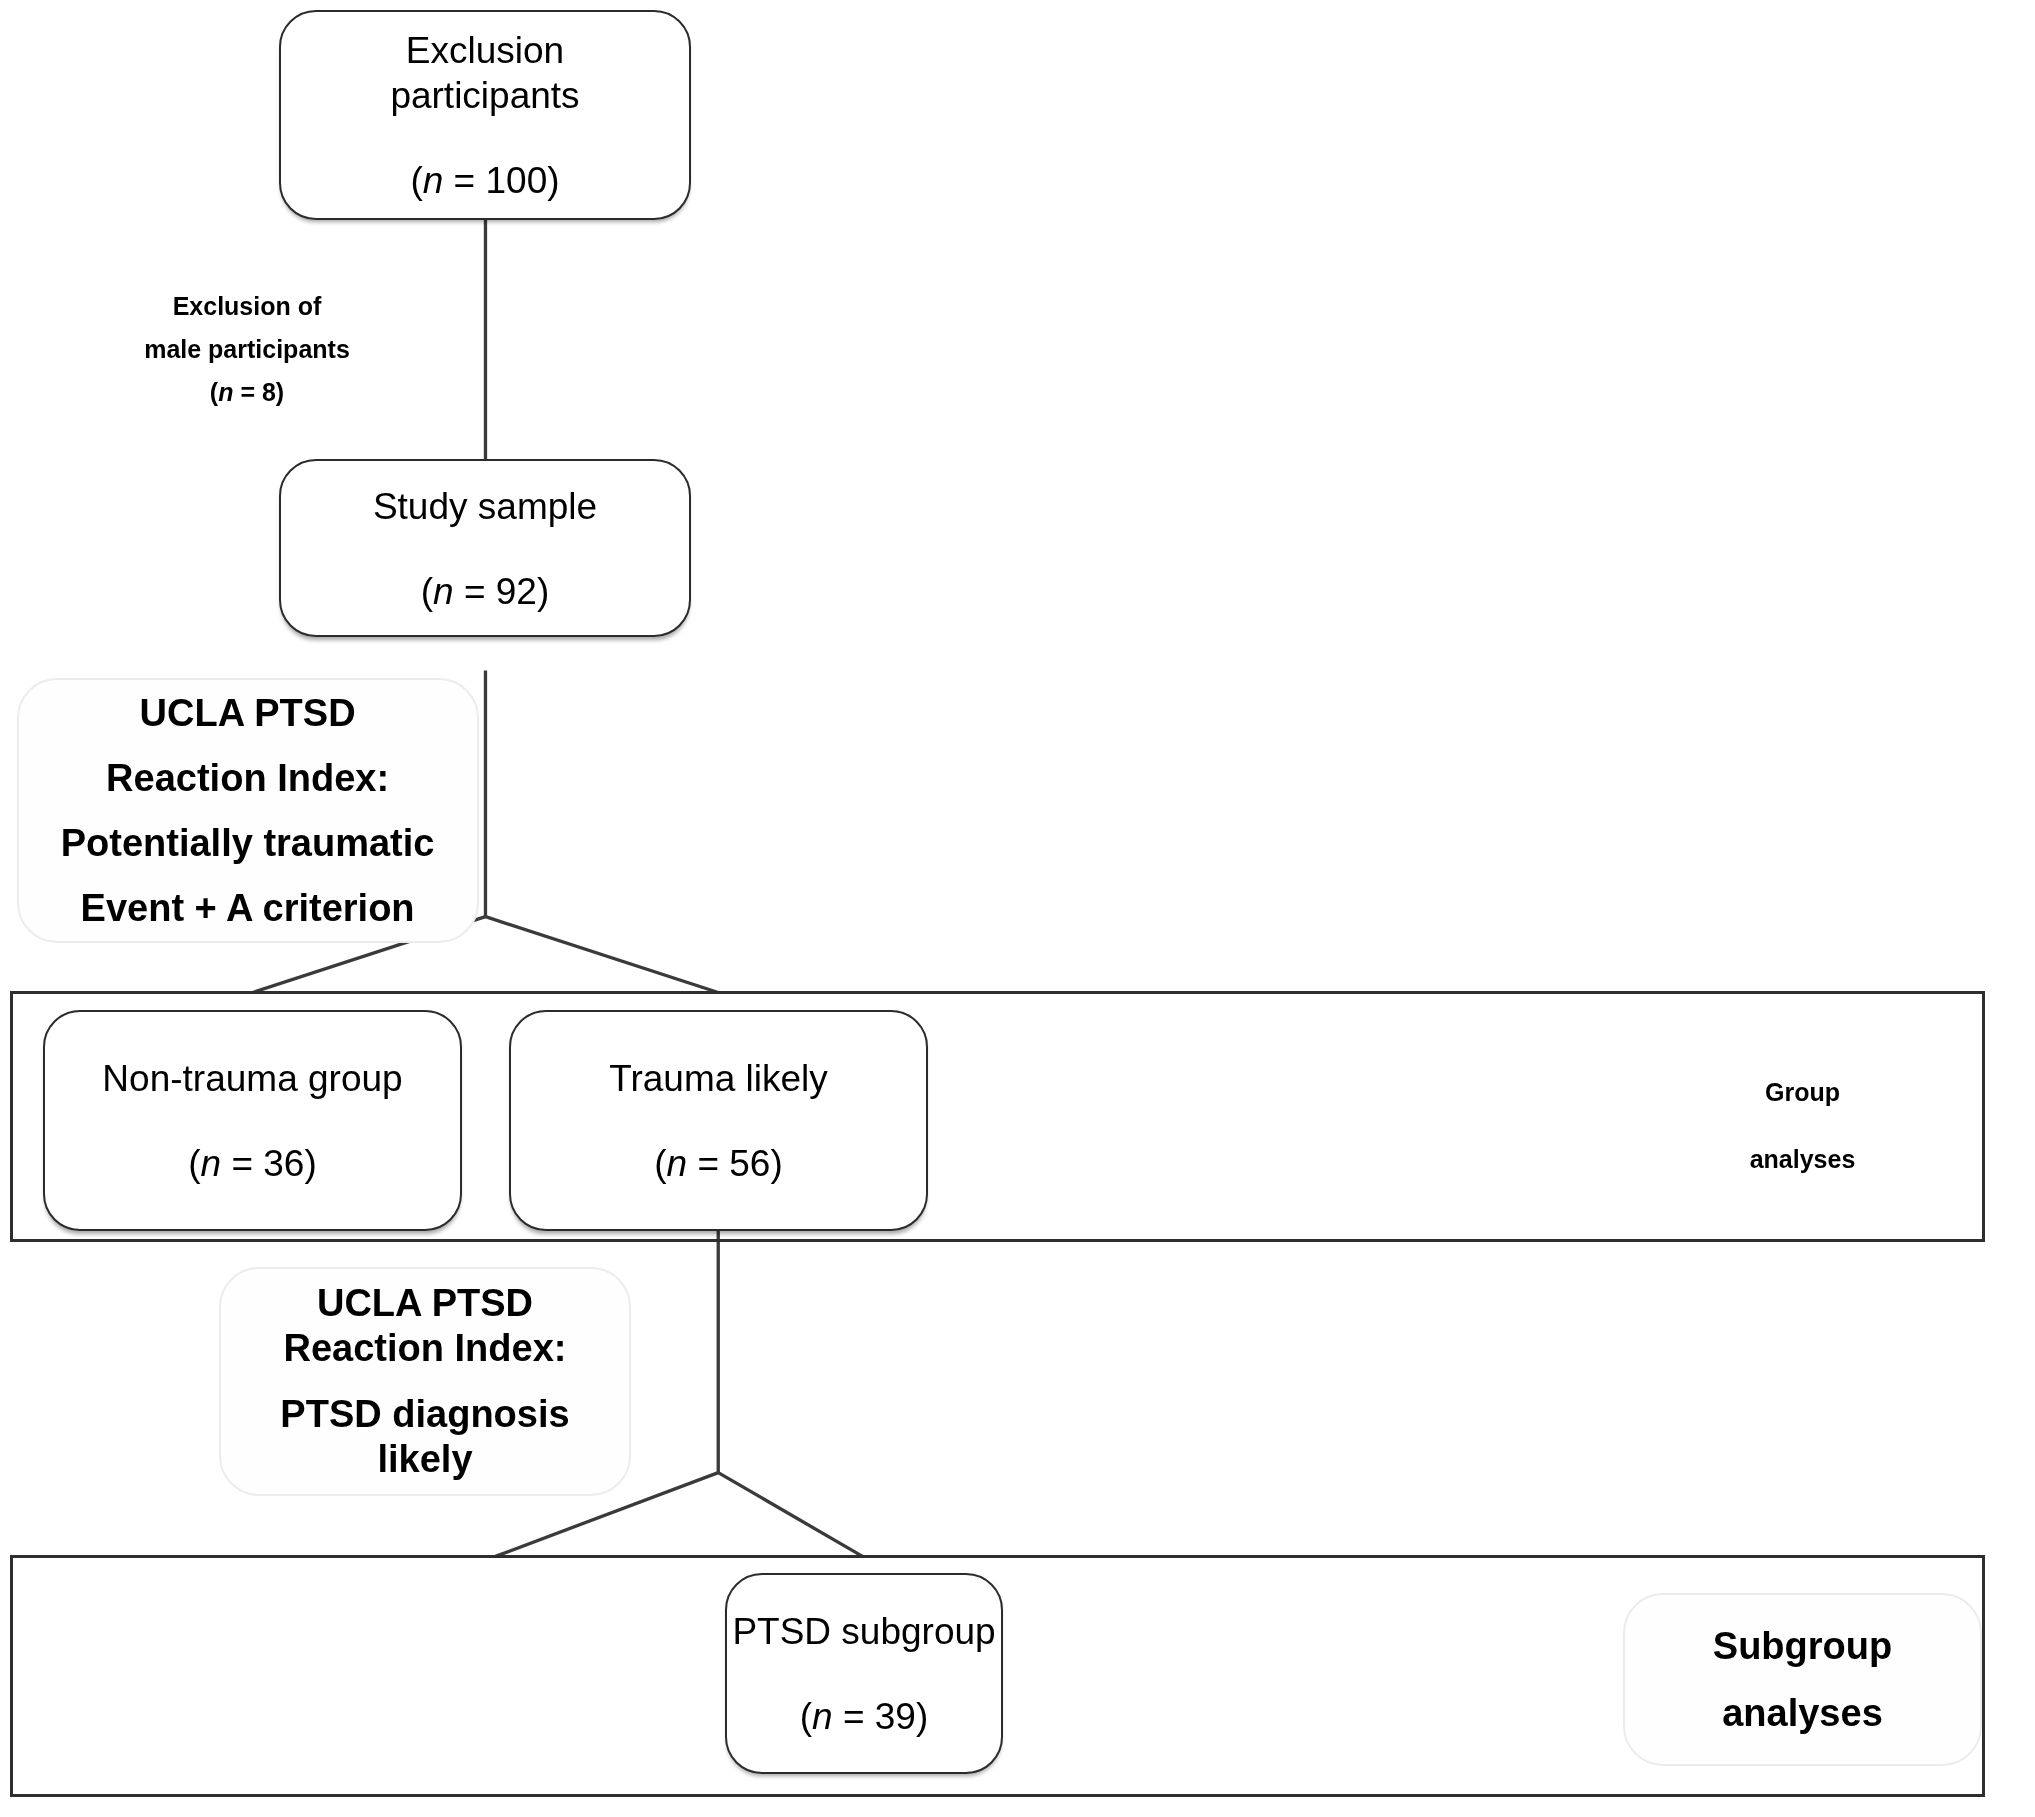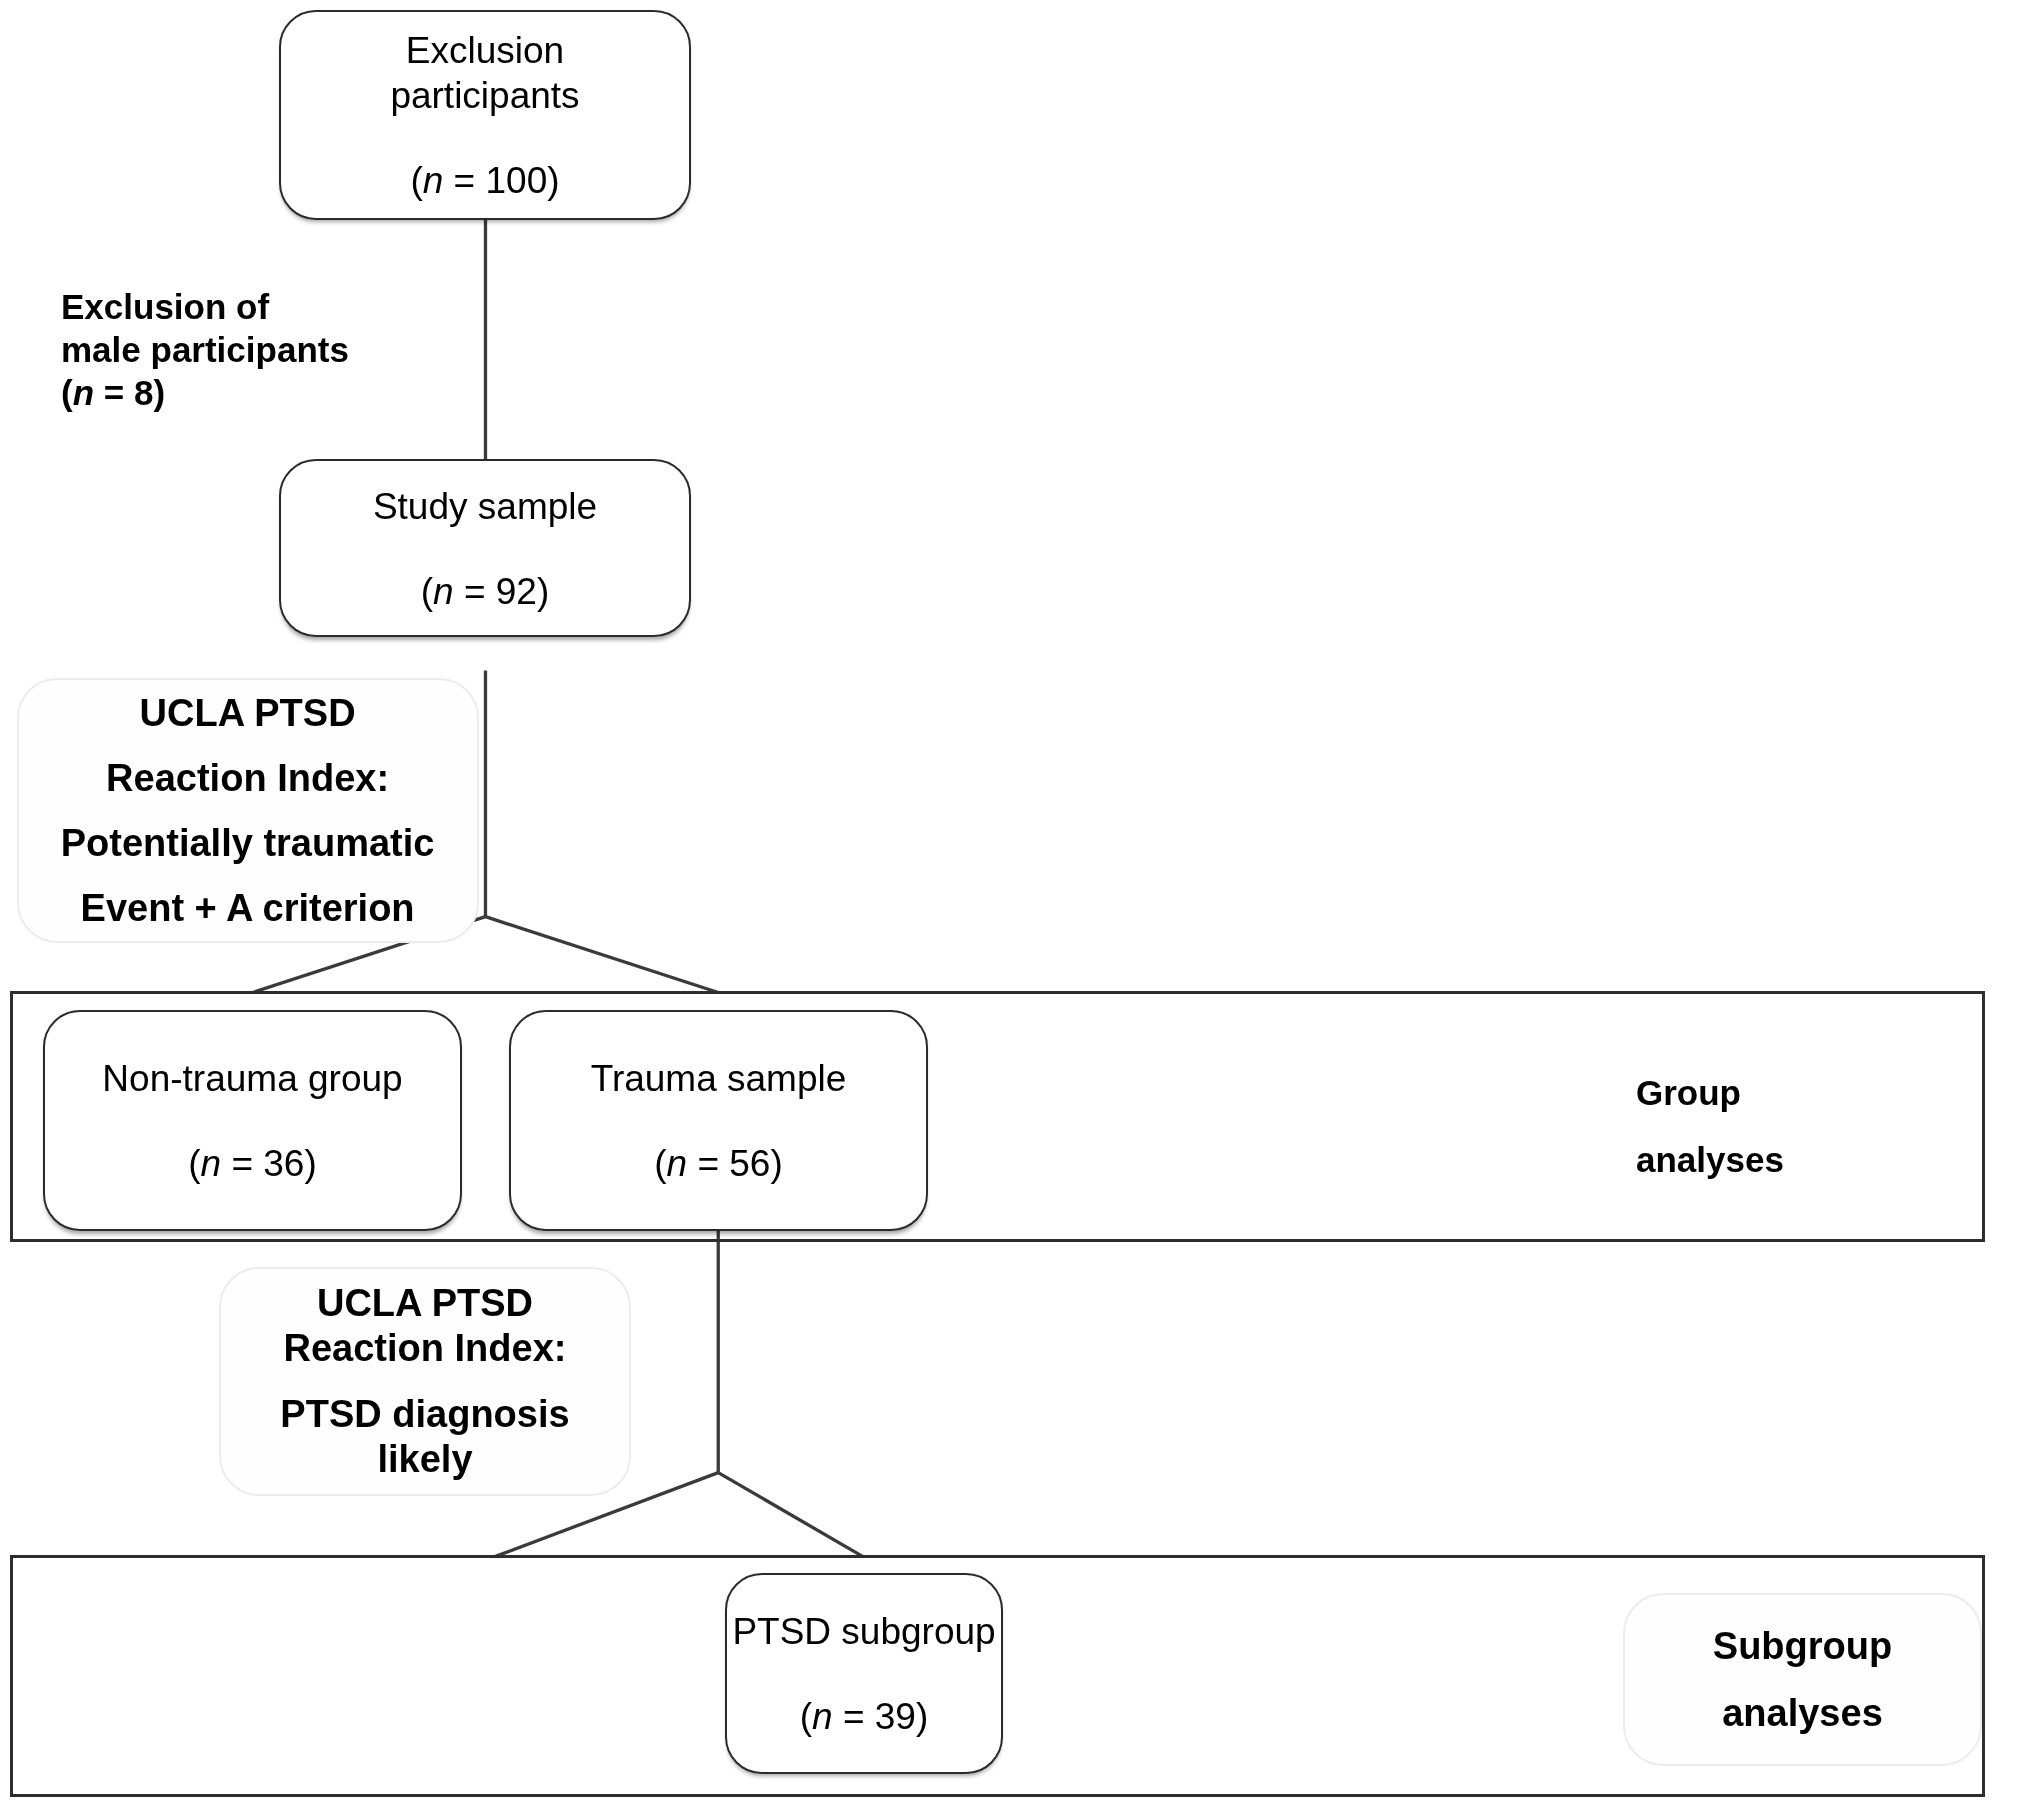--- a/index.html
+++ b/index.html
@@ -41,21 +41,22 @@
     text-align: center;
     font-size: 37px;
     line-height: 45px;
     box-shadow: 0 4.7px 4px -2.7px rgba(0,0,0,0.35);
   }
   .node .nvalue { margin-top: 41px; line-height: 43px; }
   .nvalue i { font-style: italic; }
   .elabel {
     position: absolute;
     font-weight: bold;
-    font-size: 35px;
+    font-size: 25px;
+    text-align: center;
     line-height: 43px;
   }
   .label-card {
     position: absolute;
     box-sizing: border-box;
     border: 2px solid #ececec;
     border-radius: 40px;
     background: #fefefe;
     font-weight: bold;
     font-size: 38px;
@@ -121,21 +122,21 @@
   <div class="node" style="left:43px; top:1010px; width:419px; height:221px;">
     <div>
       <div>Non-trauma group</div>
       <div></div>
     </div>
     <div class="nvalue"><span>(</span><i>n</i><span> = 36)</span></div>
   </div>
 
   <div class="node" style="left:509px; top:1010px; width:419px; height:221px;">
     <div>
-      <div>Trauma sample</div>
+      <div>Trauma likely</div>
       <div></div>
     </div>
     <div class="nvalue"><span>(</span><i>n</i><span> = 56)</span></div>
   </div>
 
   <div class="elabel analyses" style="left:1636px; top:1059px; width:333px;">
     <div>Group</div>
     <div>analyses</div>
   </div>
 

